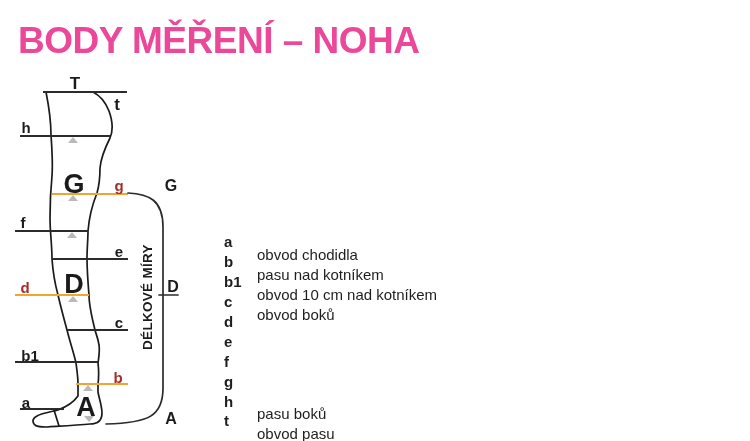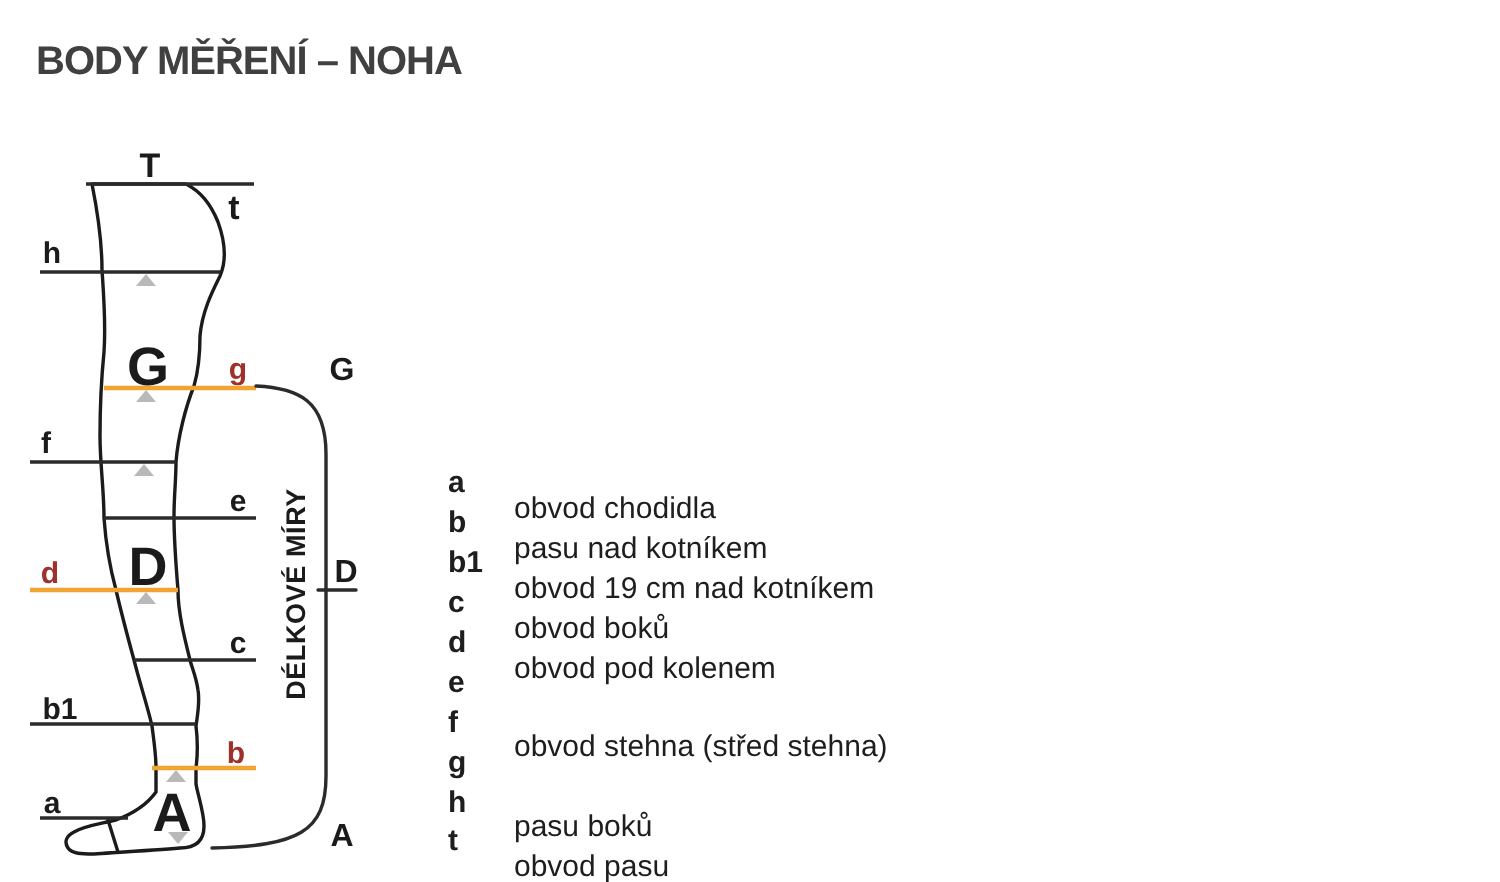--- a/index.html
+++ b/index.html
@@ -9,24 +9,24 @@
     position: relative;
     width: 750px;
     height: 441px;
     background: #ffffff;
     overflow: hidden;
   }
   .page-title {
     position: absolute;
     left: 18px;
     top: 20px;
-    font-size: 20px;
+    font-size: 37px;
     font-weight: bold;
     letter-spacing: -0.5px;
-    color: #404040;
+    color: #ec4899;
     white-space: nowrap;
   }
   svg.diagram-art { position: absolute; left: 0; top: 0; }
   .lbl {
     position: absolute;
     transform: translate(-50%, -50%);
     font-weight: bold;
     font-size: 15px;
     color: #1b1b1b;
     white-space: nowrap;
@@ -158,36 +158,34 @@
     <div class="legend-row">
       <span class="legend-key">a</span>
       <span class="legend-label">obvod chodidla</span>
     </div>
     <div class="legend-row">
       <span class="legend-key">b</span>
       <span class="legend-label">pasu nad kotníkem</span>
     </div>
     <div class="legend-row">
       <span class="legend-key">b1</span>
-      <span class="legend-label">obvod 19 cm nad kotníkem</span>
+      <span class="legend-label">obvod 10 cm nad kotníkem</span>
     </div>
     <div class="legend-row">
       <span class="legend-key">c</span>
       <span class="legend-label">obvod boků</span>
     </div>
     <div class="legend-row">
       <span class="legend-key">d</span>
-      <span class="legend-label">obvod pod kolenem</span>
     </div>
     <div class="legend-row">
       <span class="legend-key">e</span>
     </div>
     <div class="legend-row">
       <span class="legend-key">f</span>
-      <span class="legend-label">obvod stehna (střed stehna)</span>
     </div>
     <div class="legend-row">
       <span class="legend-key">g</span>
     </div>
     <div class="legend-row">
       <span class="legend-key">h</span>
       <span class="legend-label">pasu boků</span>
     </div>
     <div class="legend-row">
       <span class="legend-key">t</span>

